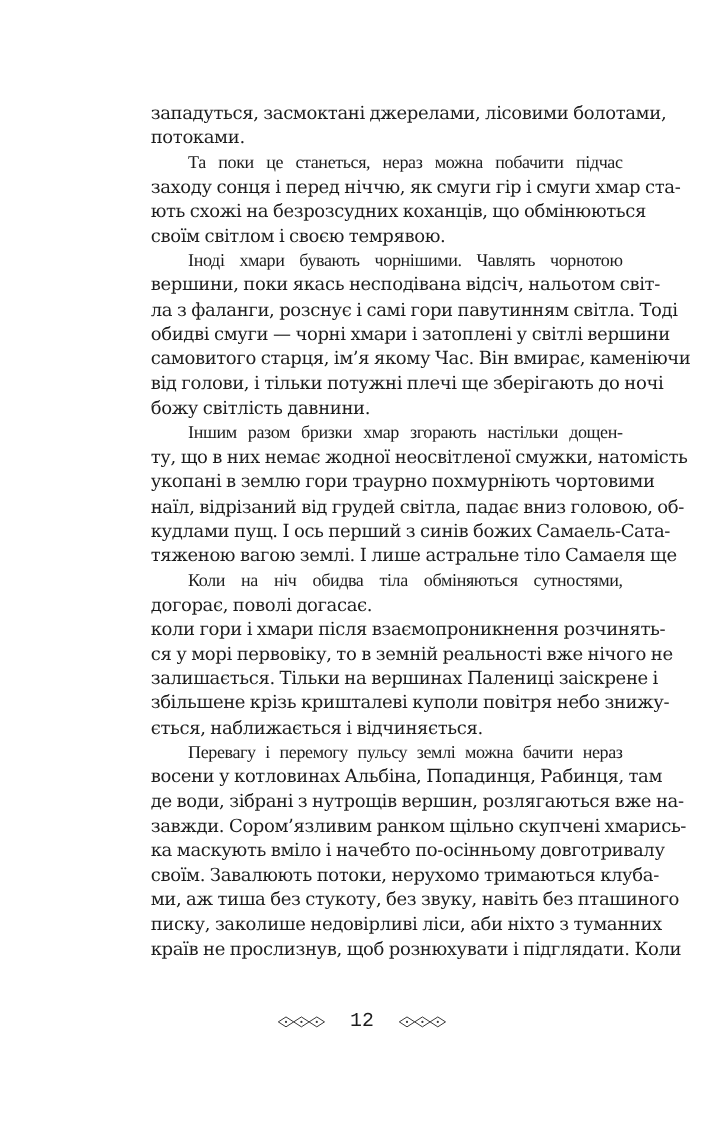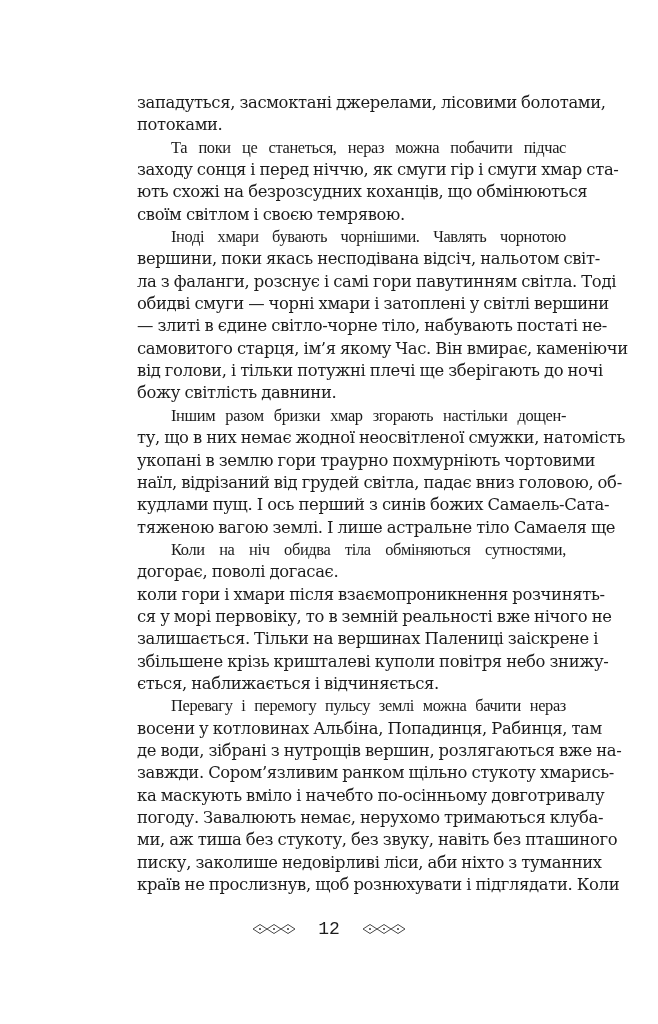--- a/index.html
+++ b/index.html
@@ -55,43 +55,42 @@
     <span class="line">западуться, засмоктані джерелами, лісовими болотами,</span>
     <span class="line last">потоками.</span>
     <span class="line indent">Та поки це станеться, нераз можна побачити підчас</span>
     <span class="line">заходу сонця і перед ніччю, як смуги гір і смуги хмар ста-</span>
     <span class="line">ють схожі на безрозсудних коханців, що обмінюються</span>
     <span class="line last">своїм світлом і своєю темрявою.</span>
     <span class="line indent">Іноді хмари бувають чорнішими. Чавлять чорнотою</span>
     <span class="line">вершини, поки якась несподівана відсіч, нальотом світ-</span>
     <span class="line">ла з фаланги, розснує і самі гори павутинням світла. Тоді</span>
     <span class="line">обидві смуги  — чорні хмари і затоплені у світлі вершини</span>
-    <span class="line">— злиті в єдине світло-чорне тіло, набувають постаті не-</span>
     <span class="line">самовитого старця, ім’я якому Час. Він вмирає, каменіючи</span>
     <span class="line">від голови, і тільки потужні плечі ще зберігають до ночі</span>
     <span class="line last">божу світлість давнини.</span>
     <span class="line indent">Іншим разом бризки хмар згорають настільки дощен-</span>
     <span class="line">ту, що в них немає жодної неосвітленої смужки, натомість</span>
     <span class="line">укопані в землю гори траурно похмурніють чортовими</span>
     <span class="line">наїл, відрізаний від грудей світла, падає вниз головою, об-</span>
     <span class="line">кудлами пущ. І ось перший з синів божих Самаель-Сата-</span>
     <span class="line">тяженою вагою землі. І лише астральне тіло Самаеля ще</span>
     <span class="line indent">Коли на ніч обидва тіла обміняються сутностями,</span>
     <span class="line last">догорає, поволі догасає.</span>
     <span class="line">коли гори і хмари після взаємопроникнення розчинять-</span>
     <span class="line">ся у морі первовіку, то в земній реальності вже нічого не</span>
     <span class="line">залишається. Тільки на вершинах Палениці заіскрене і</span>
     <span class="line">збільшене крізь кришталеві куполи повітря небо знижу-</span>
     <span class="line last">ється, наближається і відчиняється.</span>
     <span class="line indent">Перевагу і перемогу пульсу землі можна бачити нераз</span>
     <span class="line">восени у котловинах Альбіна, Попадинця, Рабинця, там</span>
     <span class="line">де води, зібрані з нутрощів вершин, розлягаються вже на-</span>
-    <span class="line">завжди. Сором’язливим ранком щільно стукоту хмарись-</span>
+    <span class="line">завжди. Сором’язливим ранком щільно скупчені хмарись-</span>
     <span class="line">ка маскують вміло і начебто по-осінньому довготривалу</span>
-    <span class="line">погоду. Завалюють немає, нерухомо тримаються клуба-</span>
+    <span class="line">своїм. Завалюють потоки, нерухомо тримаються клуба-</span>
     <span class="line">ми, аж тиша без стукоту, без звуку, навіть без пташиного</span>
     <span class="line">писку, заколише недовірливі ліси, аби ніхто з туманних</span>
     <span class="line">країв не прослизнув, щоб рознюхувати і підглядати. Коли</span>
   </div>
 
 <div class="footer">
   <svg class="ornament" viewBox="0 0 44 12">
     <g fill="none" stroke="#333" stroke-width="0.9">
       <path d="M1 6 L8 1.5 L15 6 L8 10.5 Z"></path>
       <path d="M15 6 L22 1.5 L29 6 L22 10.5 Z"></path>

